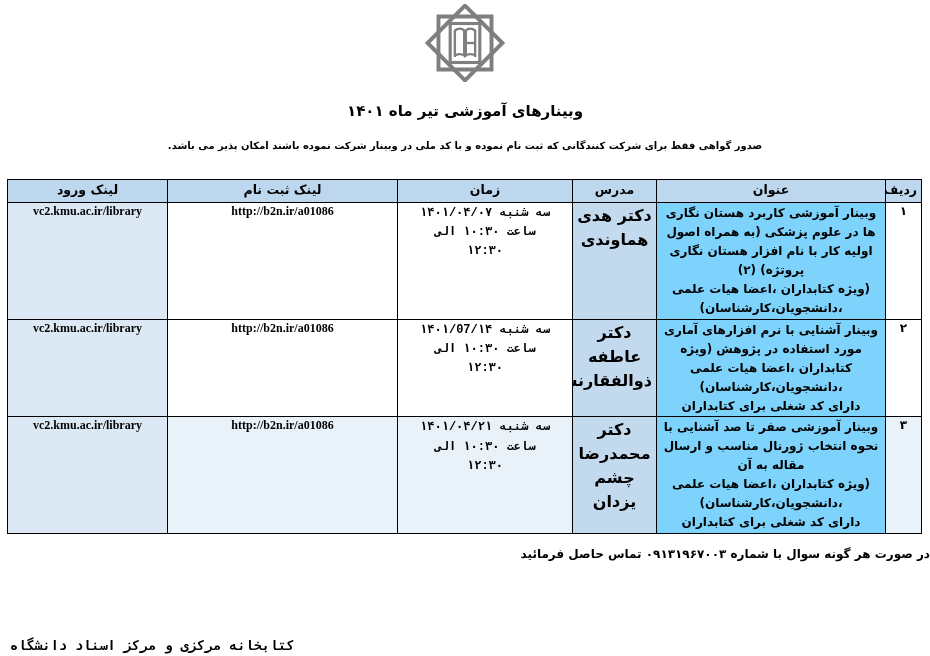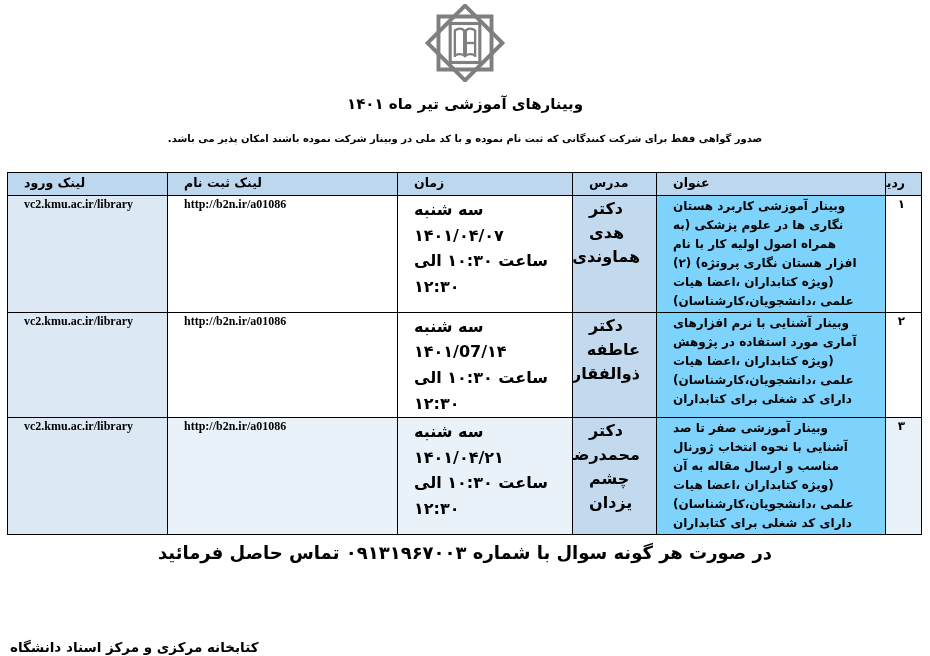--- a/index.html
+++ b/index.html
@@ -2,60 +2,61 @@
 <html lang="fa" dir="rtl"><head>
 <meta charset="utf-8">
 <style>
   html,body{margin:0;padding:0;}
   body{
     width:930px;height:656px;overflow:hidden;background:#ffffff;
     font-family:"DejaVu Sans",sans-serif;color:#000;direction:rtl;
   }
   .logo-wrap{text-align:center;padding-top:4px;height:80px;}
   .page-title{
-    text-align:center;margin-top:11px;font-size:15px;font-weight:bold;
+    text-align:center;margin-top:18px;font-size:15px;font-weight:bold;
   }
   .notice{
     text-align:center;margin-top:20px;font-size:10px;font-weight:bold;
   }
   table.webinars{
     border-collapse:collapse;table-layout:fixed;
     width:914px;margin:28px 8px 0 8px;direction:rtl;
   }
   table.webinars th, table.webinars td{
-    border:1px solid #000;vertical-align:top;text-align:left;
-    font-weight:bold;padding:1px 16px;overflow:hidden;
+    border:1px solid #000;vertical-align:top;text-align:center;
+    font-weight:bold;padding:1px 4px;overflow:hidden;
   }
   table.webinars th{
     background:#bdd7ee;font-size:12.5px;height:19px;padding-top:2px;
   }
   td.c-radif{background:#ffffff;font-size:12px;padding-top:4px;}
   td.c-onvan{
     background:#7dd3fc;font-size:12px;line-height:1.58;white-space:pre-line;
     padding-top:3px;
   }
   td.c-modarres{background:#c3d9ed;font-size:16px;line-height:1.5;padding-top:3px;}
   td.c-zaman{
-    background:#ffffff;font-size:16px;line-height:1.6;white-space:pre-line;
+    background:#ffffff;font-size:12px;line-height:1.6;white-space:pre-line;
     padding-top:3px;
+    font-family:Liberation Mono, monospace;
   }
   td.c-sabtnam, td.c-vorood{
     font-family:"Liberation Serif","DejaVu Serif",serif;
     font-size:12px;direction:ltr;padding-top:3px;
   }
   td.c-sabtnam{background:#ffffff;}
   td.c-vorood{background:#dce9f5;}
   tr.r3 td.c-radif, tr.r3 td.c-zaman, tr.r3 td.c-sabtnam{background:#e9f1f9;}
   tr.r1{height:104px;} tr.r2{height:93px;} tr.r3{height:112px;}
   .contact-note{
-    text-align:center;margin-top:7px;font-size:18px;font-weight:bold;
+    margin-top:13px;font-size:12px;font-weight:bold;
   }
   .footer{
     margin-top:76px;padding-left:10px;text-align:left;direction:rtl;
-    font-size:13.5px;font-weight:bold;
+    font-size:13.5px;font-weight:bold;font-family:Liberation Mono, monospace;
   }
   .logo-svg{display:inline-block;}
 </style>
 </head>
 <body>
 
 <div class="logo-wrap">
   <svg class="logo-svg" width="90" height="78" viewBox="0 0 100 100" fill="none">
 
     <polygon points="50,2 98,50 50,98 2,50" stroke="#7f7f7f" stroke-width="5" fill="none"></polygon>

